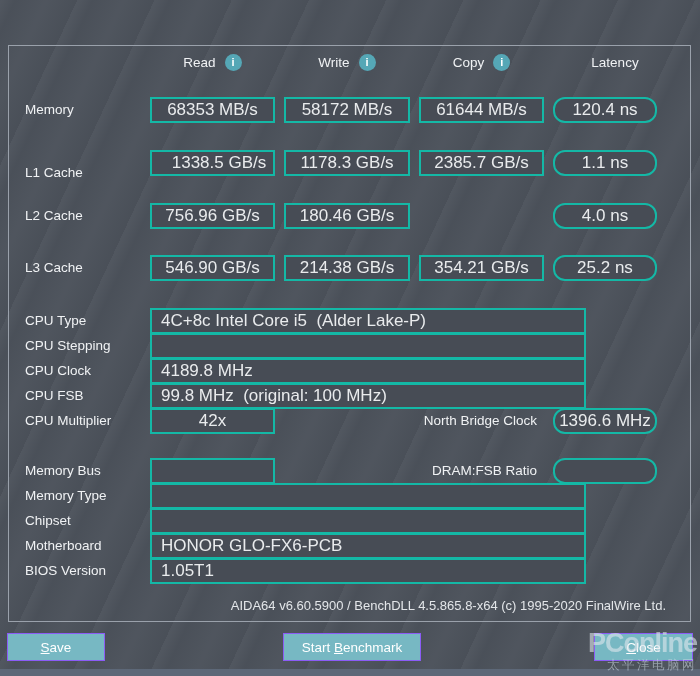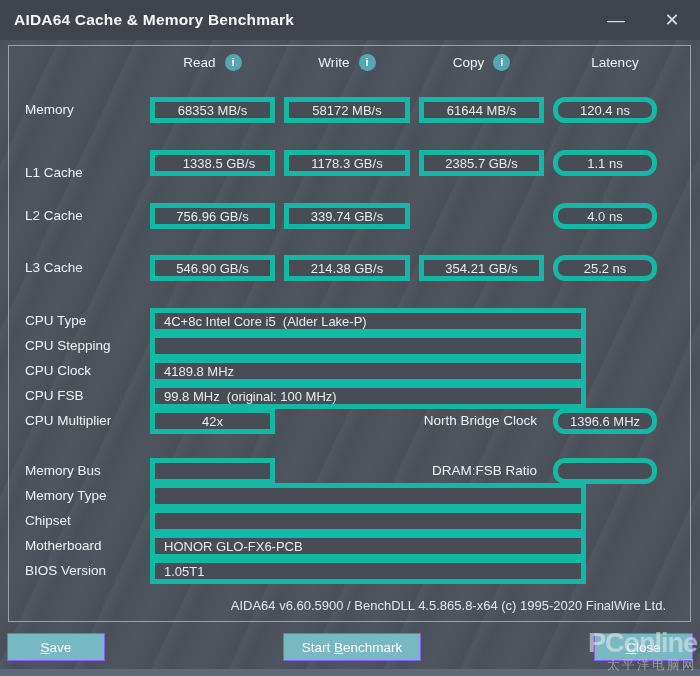--- a/index.html
+++ b/index.html
@@ -57,22 +57,22 @@
     position:absolute;left:25px;height:26px;line-height:26px;
     font-size:13.5px;color:#f0f2f4;z-index:3;white-space:nowrap;
   }
   .rlabel{
     position:absolute;height:26px;line-height:26px;font-size:13.5px;
     color:#f0f2f4;z-index:3;text-align:right;white-space:nowrap;
   }
 
   .box{
     position:absolute;box-sizing:border-box;height:26px;z-index:3;
-    background:#474c55;border:5px solid #14b8a6;
-    font-size:13px;color:#e9ebed;
+    background:#474c55;border:2px solid #14b8a6;
+    font-size:17px;color:#e9ebed;
     display:flex;align-items:center;justify-content:center;
     white-space:pre;
   }
   .box.wide{justify-content:flex-start;padding-left:9px;width:436px;left:150px;}
   .c1{left:150px;width:125px;}
   .c2{left:284px;width:126px;}
   .c3{left:419px;width:125px;}
   .c4{left:553px;width:104px;border-radius:12px;}
 
   .footer{
@@ -106,25 +106,20 @@
   .bottom-strip{
     position:absolute;left:0;bottom:0;width:700px;height:7px;
     background:#5d6878;z-index:5;
   }
 </style>
 </head>
 <body>
 
 <div id="window">
 
-  <div class="titlebar">
-    <div class="title">AIDA64 Cache &amp; Memory Benchmark</div>
-    <button class="winbtn" id="btn-min">—</button>
-    <button class="winbtn" id="btn-close">✕</button>
-  </div>
 
   <div class="panel"></div>
 
   <div class="hdr" style="left:150px;width:125px;">
     <span>Read</span>
     <span class="info-icon">i</span>
   </div>
   <div class="hdr" style="left:284px;width:126px;">
     <span>Write</span>
     <span class="info-icon">i</span>
@@ -144,21 +139,21 @@
   <div class="box c4" style="top:97px;">120.4 ns</div>
 
   <div class="rowlabel" style="top:160px;text-align:right;">L1 Cache</div>
   <div class="box c1" style="top:150px;padding-left:13px;">1338.5 GB/s</div>
   <div class="box c2" style="top:150px;">1178.3 GB/s</div>
   <div class="box c3" style="top:150px;">2385.7 GB/s</div>
   <div class="box c4" style="top:150px;">1.1 ns</div>
 
   <div class="rowlabel" style="top:203px;">L2 Cache</div>
   <div class="box c1" style="top:203px;">756.96 GB/s</div>
-  <div class="box c2" style="top:203px;">339.74 GB/s</div>
+  <div class="box c2" style="top:203px;">180.46 GB/s</div>
   <div class="box c4" style="top:203px;">4.0 ns</div>
 
   <div class="rowlabel" style="top:255px;">L3 Cache</div>
   <div class="box c1" style="top:255px;">546.90 GB/s</div>
   <div class="box c2" style="top:255px;">214.38 GB/s</div>
   <div class="box c3" style="top:255px;">354.21 GB/s</div>
   <div class="box c4" style="top:255px;">25.2 ns</div>
 
   <div class="rowlabel" style="top:308px;">CPU Type</div>
   <div class="box wide" style="top:308px;">4C+8c Intel Core i5  (Alder Lake-P)</div>

